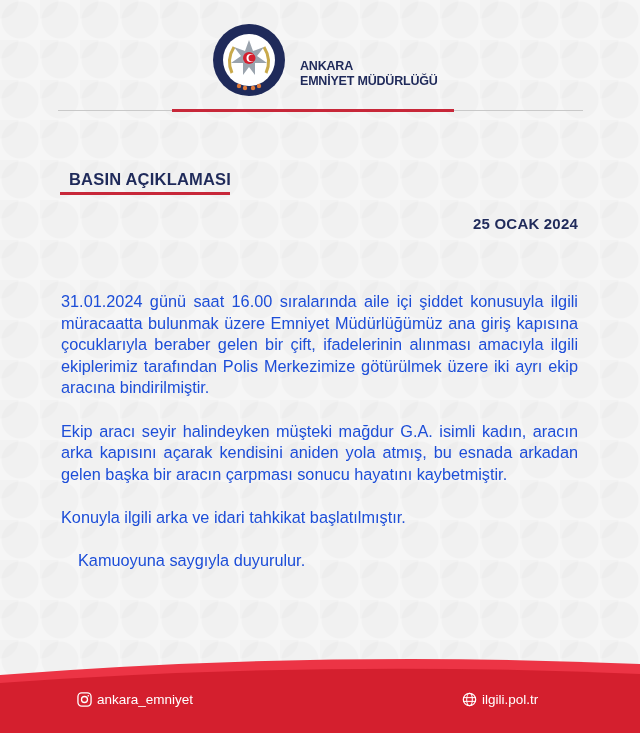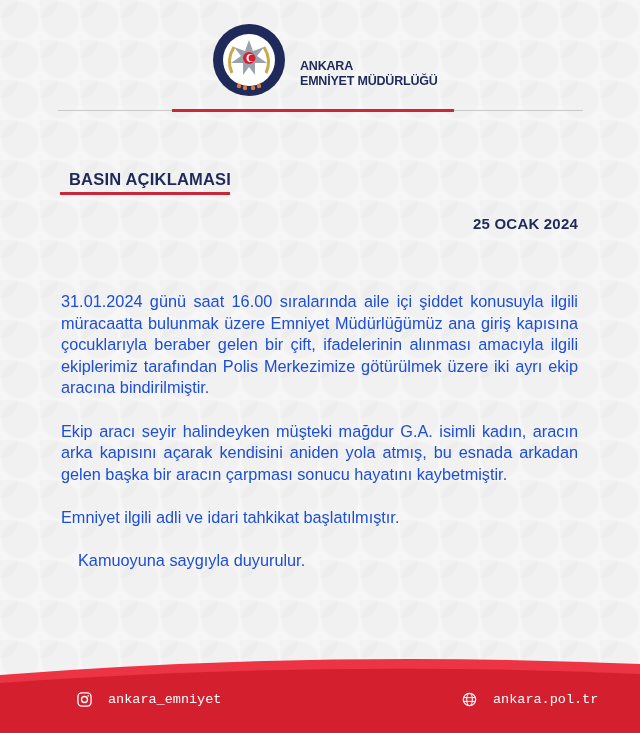--- a/index.html
+++ b/index.html
@@ -41,21 +41,21 @@
       position: absolute; left: 61px; top: 291px; width: 517px;
       color: #1d4ed8; font-size: 16.3px; line-height: 21.6px;
     }
     .body-text p { margin: 0 0 21.6px 0; text-align: justify; text-align-last: left; }
     .body-text p.last { margin: 17px; }
 
     .footer { position: absolute; left: 0; top: 650px; width: 640px; height: 83px; }
     .footer svg.wave { position: absolute; left: 0; top: 0; }
     .footer-item {
       position: absolute; top: 42px; color: #ffffff; font-size: 13.5px;
-      display: flex; align-items: center; gap: 16px; font-family: Liberation Mono, monospace;
+      display: flex; align-items: center; gap: 5px;
     }
     .footer-item.left { left: 77px; }
     .footer-item.right { left: 462px; }
   </style>
 </head>
 <body>
 
 <div class="pattern"></div>
 
 <div class="header">
@@ -83,21 +83,21 @@
 </div>
 
 <div class="title">BASIN AÇIKLAMASI</div>
 <div class="title-underline"></div>
 
 <div class="date">25 OCAK 2024</div>
 
 <div class="body-text">
   <p>31.01.2024 günü saat 16.00 sıralarında aile içi şiddet konusuyla ilgili müracaatta bulunmak üzere Emniyet Müdürlüğümüz ana giriş kapısına çocuklarıyla beraber gelen bir çift, ifadelerinin alınması amacıyla ilgili ekiplerimiz tarafından Polis Merkezimize götürülmek üzere iki ayrı ekip aracına bindirilmiştir.</p>
   <p>Ekip aracı seyir halindeyken müşteki mağdur G.A. isimli kadın, aracın arka kapısını açarak kendisini aniden yola atmış, bu esnada arkadan gelen başka bir aracın çarpması sonucu hayatını kaybetmiştir.</p>
-  <p>Emniyet ilgili adli ve idari tahkikat başlatılmıştır.</p>
+  <p>Konuyla ilgili arka ve idari tahkikat başlatılmıştır.</p>
   <p class="last">Kamuoyuna saygıyla duyurulur.</p>
 </div>
 
 <div class="footer">
   <svg class="wave" width="640" height="83" viewBox="0 0 640 83">
     <path d="M0 25 Q320 0 640 14 L640 83 L0 83 Z" fill="#ec3445"></path>
     <path d="M0 33 Q320 10 640 24 L640 83 L0 83 Z" fill="#d41f2e"></path>
   </svg>
   <div class="footer-item left">
     <svg width="15" height="15" viewBox="0 0 16 16">
@@ -107,15 +107,15 @@
     </svg>
     <span>ankara_emniyet</span>
   </div>
   <div class="footer-item right">
     <svg width="15" height="15" viewBox="0 0 16 16">
       <circle cx="8" cy="8" r="6.6" fill="none" stroke="#fff" stroke-width="1.3"></circle>
       <ellipse cx="8" cy="8" rx="3" ry="6.6" fill="none" stroke="#fff" stroke-width="1.1"></ellipse>
       <line x1="1.4" y1="6" x2="14.6" y2="6" stroke="#fff" stroke-width="1.1"></line>
       <line x1="1.4" y1="10" x2="14.6" y2="10" stroke="#fff" stroke-width="1.1"></line>
     </svg>
-    <span>ankara.pol.tr</span>
+    <span>ilgili.pol.tr</span>
   </div>
 </div>
 
 </body></html>

